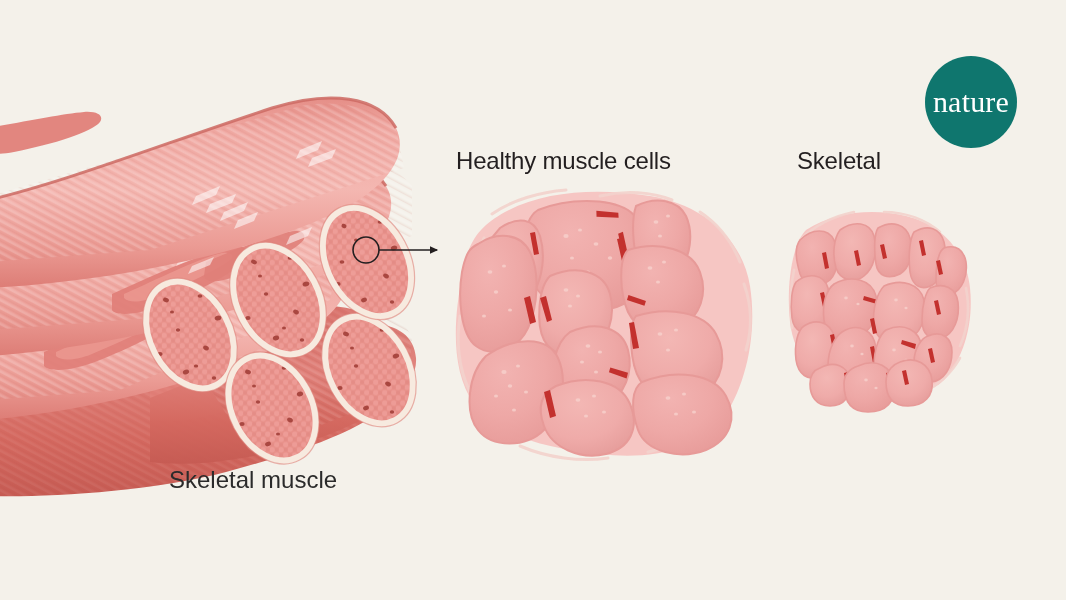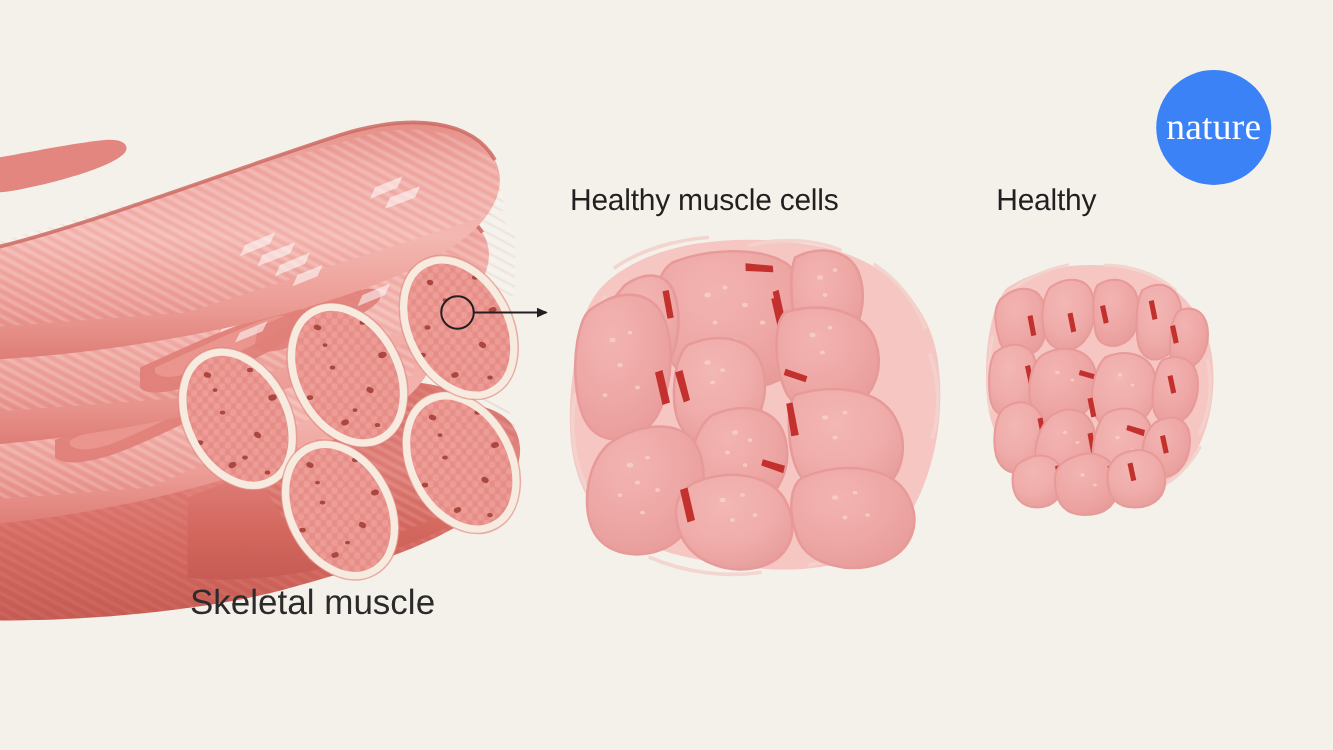--- a/index.html
+++ b/index.html
@@ -16,22 +16,22 @@
   .label-heading{
     position:absolute;
     font-weight:normal;
     color:#231f20;
     letter-spacing:-0.2px;
     white-space:nowrap;
   }
   #heading-healthy{left:456px;top:147px;font-size:24px;}
   #heading-cachexia{left:797px;top:147px;font-size:24px;}
   #label-skeletal{
-    position:absolute;left:152px;top:466px;
-    font-size:28px;font-weight:400;color:#2b2b2b;white-space:nowrap;
+    position:absolute;left:169px;top:466px;
+    font-size:24px;font-weight:400;color:#2b2b2b;white-space:nowrap;
   }
   #nature-logo{
     position:absolute;left:925px;top:56px;width:92px;height:92px;
     border-radius:50%;
     display:flex;align-items:center;justify-content:center;
   }
   #nature-logo .logo-text{
     font-family:"Liberation Serif", serif;
     font-size:30px;color:#ffffff;line-height:1;
     letter-spacing:0.2px;
@@ -567,20 +567,20 @@
 
         <path d="M 900 362 C 916 356 930 364 932 380 C 934 396 924 406 908 406
                  C 892 406 886 396 886 382 C 886 370 894 364 900 362 Z" fill="url(#cellGrad2)" stroke="#e79a98" stroke-width="1.6"></path>
         <path d="M 906 370 l 3 14 l -4 1 l -3 -14 Z" fill="#c3312e"></path>
       </g>
     </g>
   </svg>
 
   <div class="label-heading" id="heading-healthy">Healthy muscle cells</div>
 
-  <div class="label-heading" id="heading-cachexia">Healthy</div>
+  <div class="label-heading" id="heading-cachexia">Skeletal</div>
 
   <div id="label-skeletal">Skeletal muscle</div>
 
-  <div id="nature-logo" style="background: #3b82f6;">
+  <div id="nature-logo" style="background: #0f766e;">
     <span class="logo-text" style="color: rgb(255, 255, 255);">nature</span>
   </div>
 </div>
 
 </body></html>

